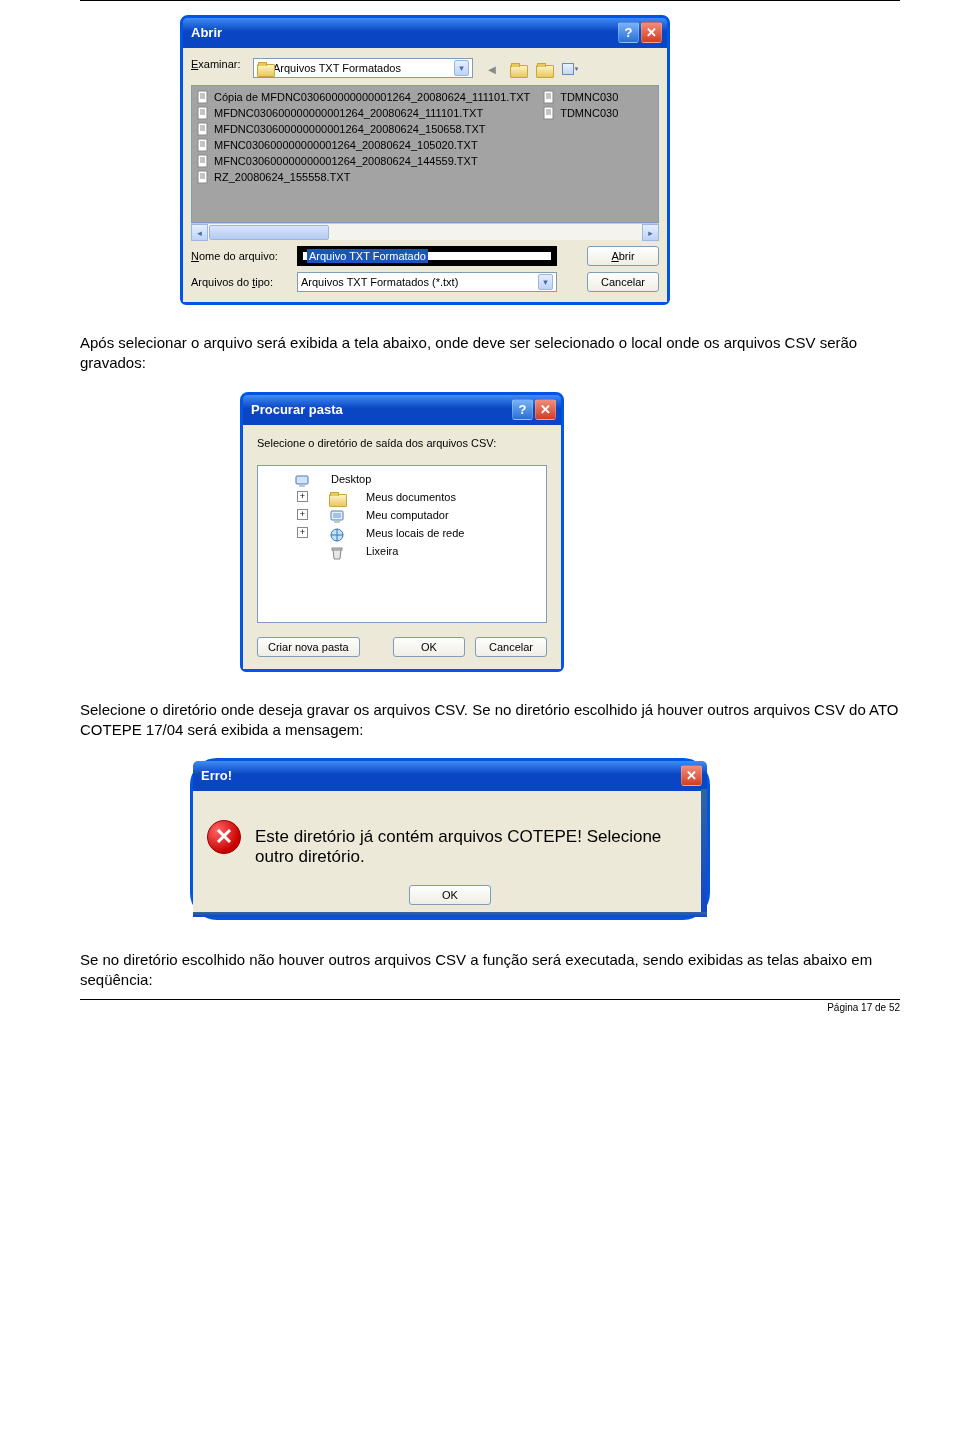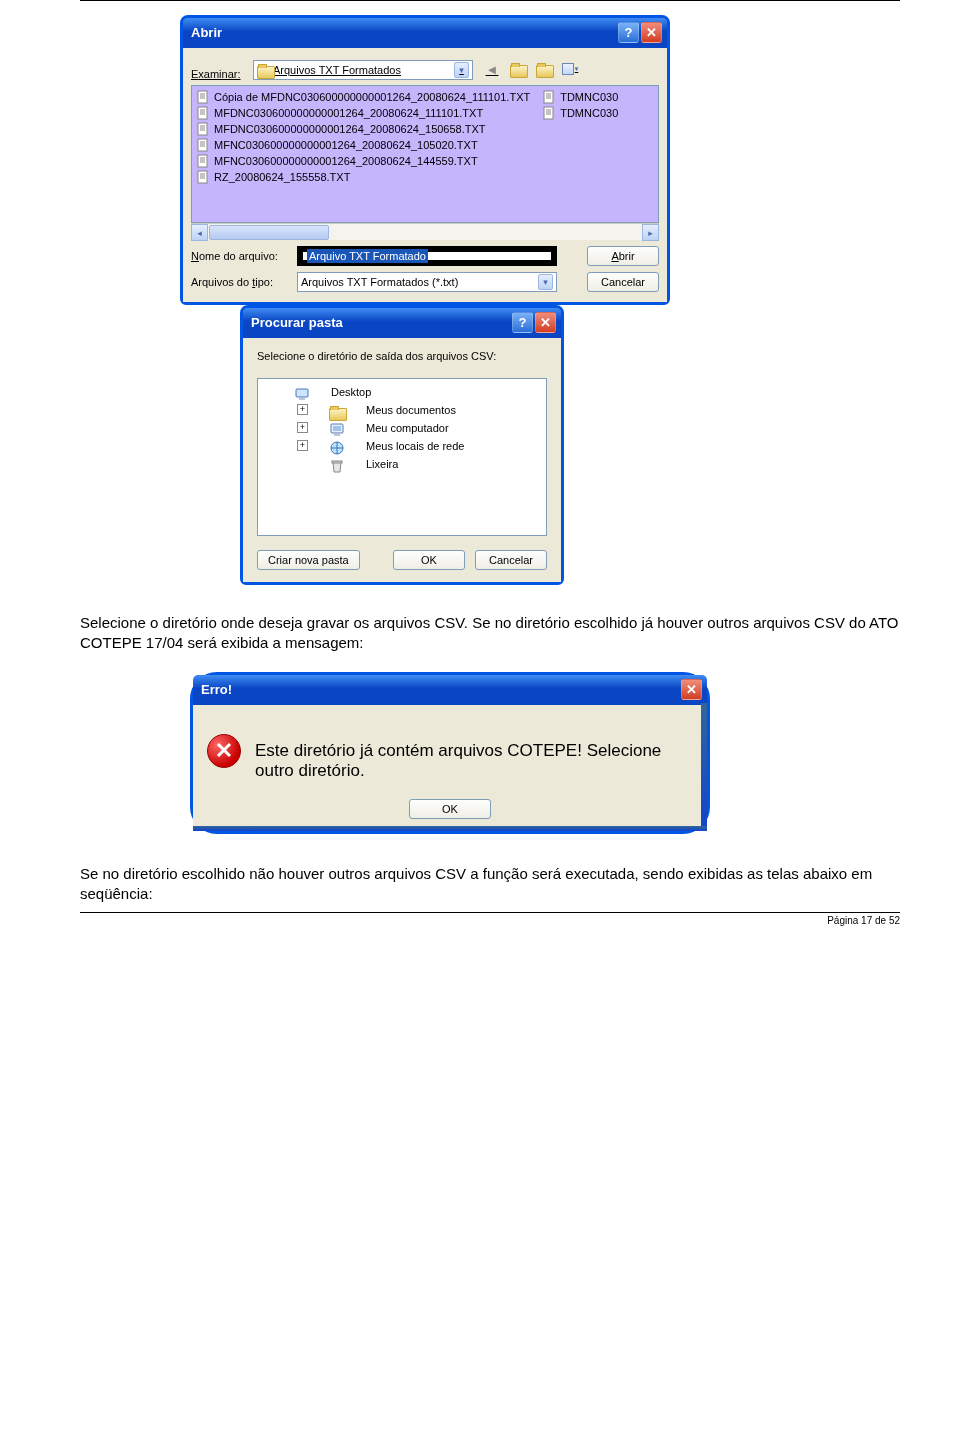--- a/index.html
+++ b/index.html
@@ -89,31 +89,31 @@
   .dropdown-arrow {
     width: 15px; height: 16px;
     background: linear-gradient(#e6eefc,#bcd3f7);
     border: 1px solid #9cb6e0;
     border-radius: 2px;
     display: flex; align-items:center; justify-content:center;
     font-size: 9px; color:#4b6aab;
   }
   
   .dlg-open { width: 490px; }
-  .dlg-open .row { display: flex; align-items: flex-end; margin-bottom: 5px; text-decoration: underline; }
+  .dlg-open .row { display: flex; align-items: flex-start; margin-bottom: 5px; }
   .nav-icons { display: flex; gap: 4px; margin-left: 8px; }
   .nav-icon {
     width: 22px; height: 22px;
     border: 1px solid transparent;
     display: flex; align-items: center; justify-content: center;
     border-radius: 3px;
     font-size: 13px;
   }
   .file-list {
-    background: #c4b5fd;
+    background: #a3a3a3;
     border: 1px solid #7f9db9;
     height: 138px;
     padding: 4px 4px;
     overflow: hidden;
     position: relative;
   }
   .file-grid { display: flex; gap: 12px; }
   .file-col { display: flex; flex-direction: column; gap: 2px; }
   .file-item { display: flex; align-items: center; gap: 4px; white-space: nowrap; }
   .file-icon {
@@ -396,20 +396,21 @@
           <div class="xp-select" style="width:260px;">
             <span>Arquivos TXT Formatados (*.txt)</span>
             <span class="dropdown-arrow">▾</span>
           </div>
         </div>
         <button class="xp-button">Cancelar</button>
       </div>
     </div>
   </div>
 
+  <p class="para">Após selecionar o arquivo será exibida a tela abaixo, onde deve ser selecionado o local onde os arquivos CSV serão gravados:</p>
 
   <div class="win-dialog dlg-browse" style="margin-left:160px;">
     <div class="win-title">
       <span class="title-text">Procurar pasta</span>
       <div class="title-btn help-btn">?</div>
       <div class="title-btn close-btn">✕</div>
     </div>
     <div class="win-body">
       <div style="font-size:11px;">Selecione o diretório de saída dos arquivos CSV:</div>
       <div class="tree-box" id="tree-box">

